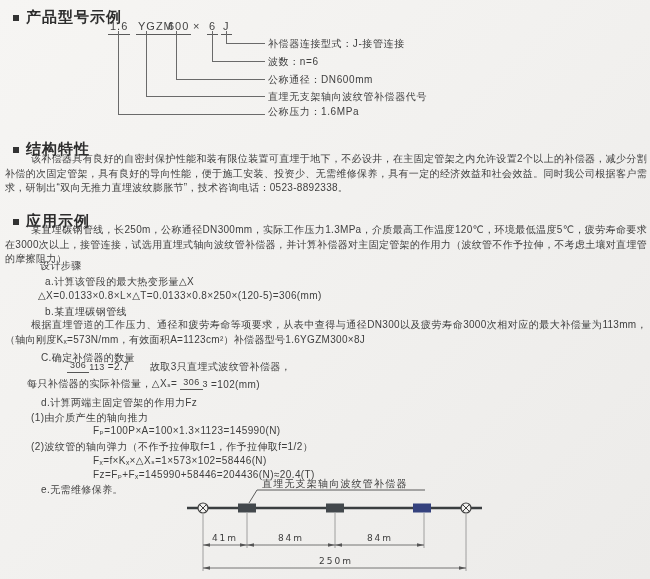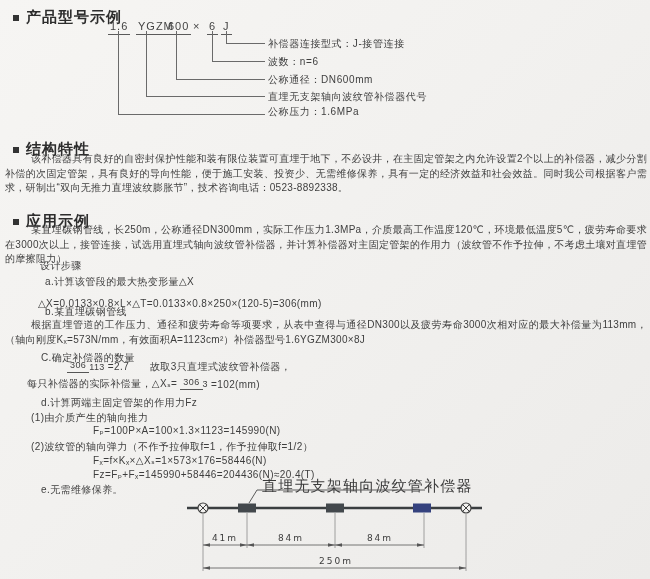--- a/index.html
+++ b/index.html
@@ -47,21 +47,21 @@
     font-size:10px;color:#3e3e3e;white-space:nowrap;letter-spacing:0.4px;
   }
   .frac{
     display:inline-flex;align-items:center;
     font-size:9px;line-height:1.1;margin:0 3px;
   }
   .frac .num{border-bottom:1px solid #555;padding:0 3px 1px 3px;}
   .frac .den{padding-top:1px;}
   .diagram-label{
     position:absolute;left:262px;top:477px;white-space:nowrap;
-    font-size:15px;color:#3a3a3a;letter-spacing:1.2px;
+    font-size:10px;color:#3a3a3a;letter-spacing:1.2px;
   }
   .install-svg{position:absolute;left:0;top:488px;}
   .install-svg text{
     font-family:"DejaVu Sans","Liberation Sans",sans-serif;
     font-size:9px;fill:#3c3c3c;letter-spacing:2px;
   }
 </style>
 </head>
 <body>
 
@@ -100,21 +100,21 @@
   <div class="para" style="top:152px;">该补偿器具有良好的自密封保护性能和装有限位装置可直埋于地下，不必设井，在主固定管架之内允许设置2个以上的补偿器，减少分割补偿的次固定管架，具有良好的导向性能，便于施工安装、投资少、无需维修保养，具有一定的经济效益和社会效益。同时我公司根据客户需求，研制出“双向无推力直埋波纹膨胀节”，技术咨询电话：0523-8892338。</div>
 
   <div class="sec-head" style="top:212px;">
     <span class="sq"></span>
     <span>应用示例</span>
   </div>
   <div class="para" style="top:223px;">某直埋碳钢管线，长250m，公称通径DN300mm，实际工作压力1.3MPa，介质最高工作温度120℃，环境最低温度5℃，疲劳寿命要求在3000次以上，接管连接，试选用直埋式轴向波纹管补偿器，并计算补偿器对主固定管架的作用力（波纹管不作予拉伸，不考虑土壤对直埋管的摩擦阻力）</div>
 
   <div class="line" style="left:40px;top:259px;">设计步骤</div>
   <div class="line" style="left:45px;top:275px;">a.计算该管段的最大热变形量△X</div>
-  <div class="line" style="left:38px;top:290px;margin-top:8px;">△X=0.0133×0.8×L×△T=0.0133×0.8×250×(120-5)=306(mm)</div>
+  <div class="line" style="left:38px;top:290px;">△X=0.0133×0.8×L×△T=0.0133×0.8×250×(120-5)=306(mm)</div>
   <div class="line" style="left:45px;top:305px;">b.某直埋碳钢管线</div>
   <div class="para" style="top:318px;">根据直埋管道的工作压力、通径和疲劳寿命等项要求，从表中查得与通径DN300以及疲劳寿命3000次相对应的最大补偿量为113mm，（轴向刚度Kₓ=573N/mm，有效面积A=1123cm²）补偿器型号1.6YGZM300×8J</div>
   <div class="line" style="left:41px;top:351px;">C.确定补偿器的数量</div>
 
   <div class="frow" style="left:64px;top:357px;height:20px;">
     <span class="frac">
       <span class="num">306</span>
       <span class="den">113</span>
     </span>
     <span>=2.7　　故取3只直埋式波纹管补偿器，</span>
@@ -126,21 +126,21 @@
       <span class="num">306</span>
       <span class="den">3</span>
     </span>
     <span>=102(mm)</span>
   </div>
 
   <div class="line" style="left:41px;top:396px;">d.计算两端主固定管架的作用力Fz</div>
   <div class="line" style="left:31px;top:411px;">(1)由介质产生的轴向推力</div>
   <div class="line" style="left:93px;top:425px;text-align:right;">Fₚ=100P×A=100×1.3×1123=145990(N)</div>
   <div class="line" style="left:31px;top:440px;text-align:center;">(2)波纹管的轴向弹力（不作予拉伸取f=1，作予拉伸取f=1/2）</div>
-  <div class="line" style="left:93px;top:455px;">Fₓ=f×Kₓ×△Xₛ=1×573×176=58446(N)</div>
+  <div class="line" style="left:93px;top:455px;">Fₓ=f×Kₓ×△Xₛ=1×573×102=58446(N)</div>
   <div class="line" style="left:93px;top:469px;">Fz=Fₚ+Fₓ=145990+58446=204436(N)≈20.4(T)</div>
   <div class="line" style="left:41px;top:483px;">e.无需维修保养。</div>
 
   <div class="diagram-label">直埋无支架轴向波纹管补偿器</div>
 
   <svg class="install-svg" width="650" height="91" viewBox="0 0 650 91">
 
     <path d="M257,2 H425" stroke="#5a5a5a" stroke-width="1" fill="none"></path>
     <path d="M257,2 L249,15" stroke="#5a5a5a" stroke-width="1" fill="none"></path>
 

